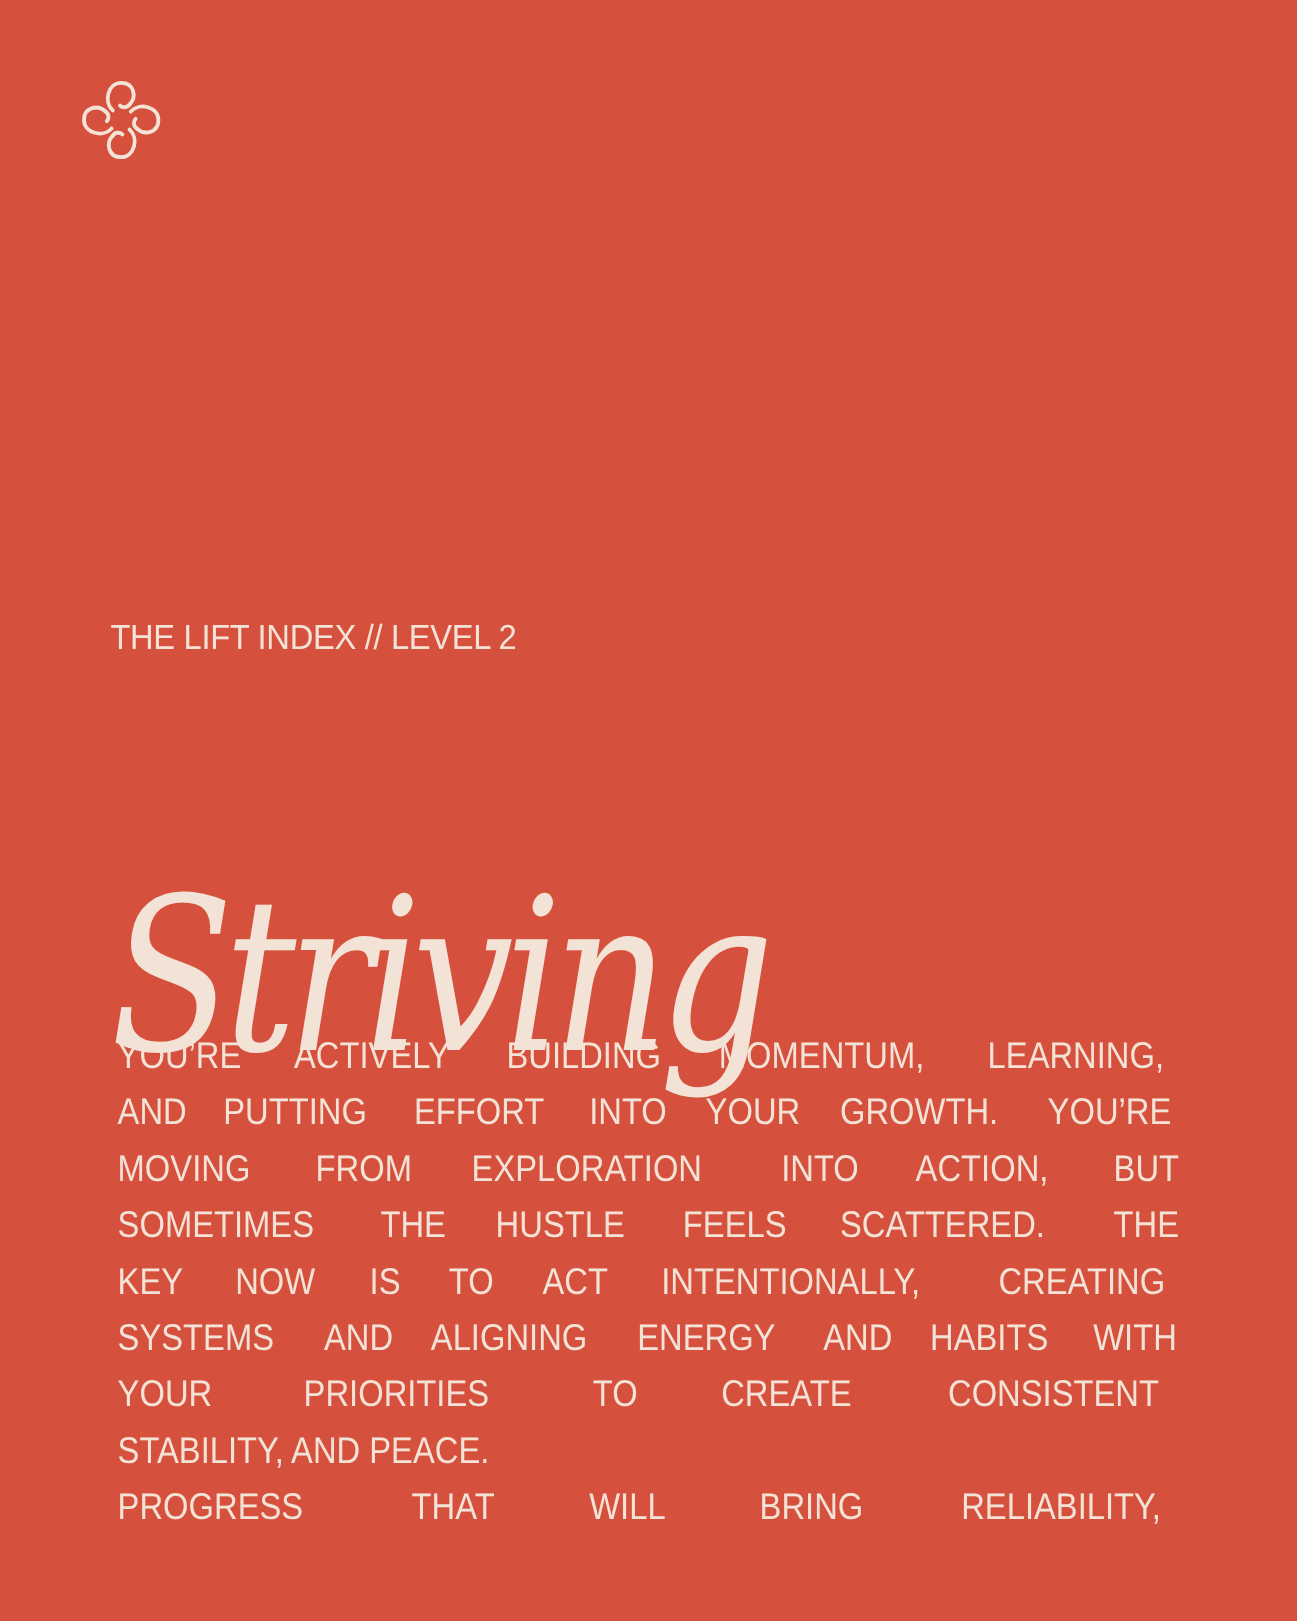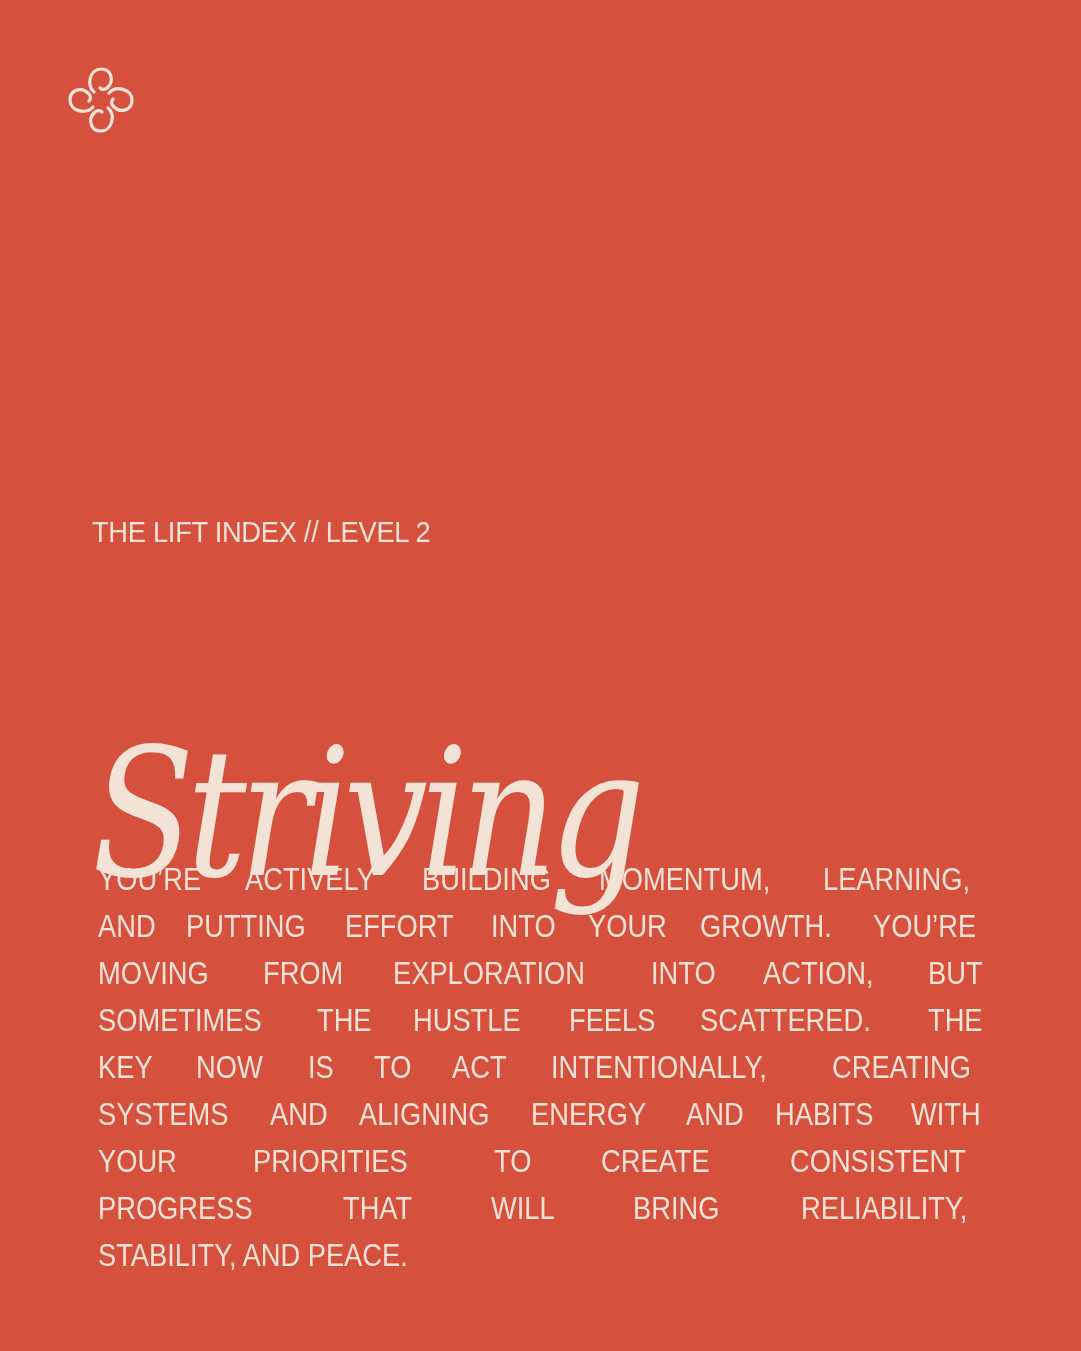--- a/index.html
+++ b/index.html
@@ -142,23 +142,23 @@
       <span class="w">HABITS</span>
       <span class="w">WITH</span>
     </div>
     <div class="line">
       <span class="w">YOUR</span>
       <span class="w">PRIORITIES</span>
       <span class="w">TO</span>
       <span class="w">CREATE</span>
       <span class="w">CONSISTENT</span>
     </div>
+    <div class="line last">
+      <span class="w">STABILITY, AND PEACE.</span>
+    </div>
     <div class="line">
       <span class="w">PROGRESS</span>
       <span class="w">THAT</span>
       <span class="w">WILL</span>
       <span class="w">BRING</span>
       <span class="w">RELIABILITY,</span>
     </div>
-    <div class="line last">
-      <span class="w">STABILITY, AND PEACE.</span>
-    </div>
   </div>
 
 </body></html>

